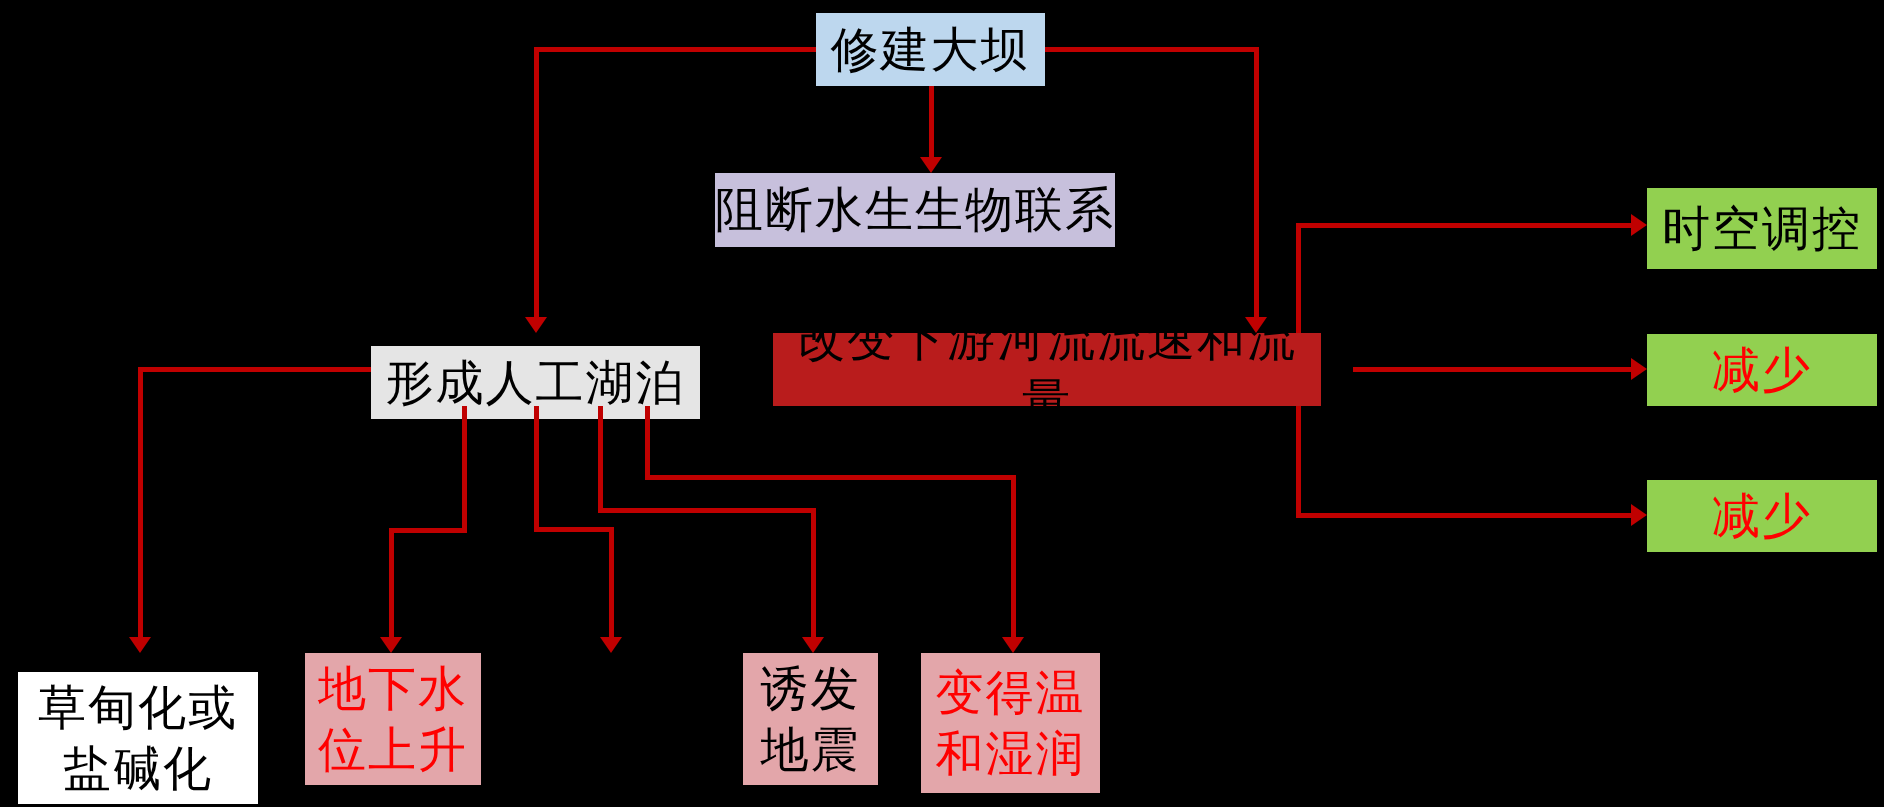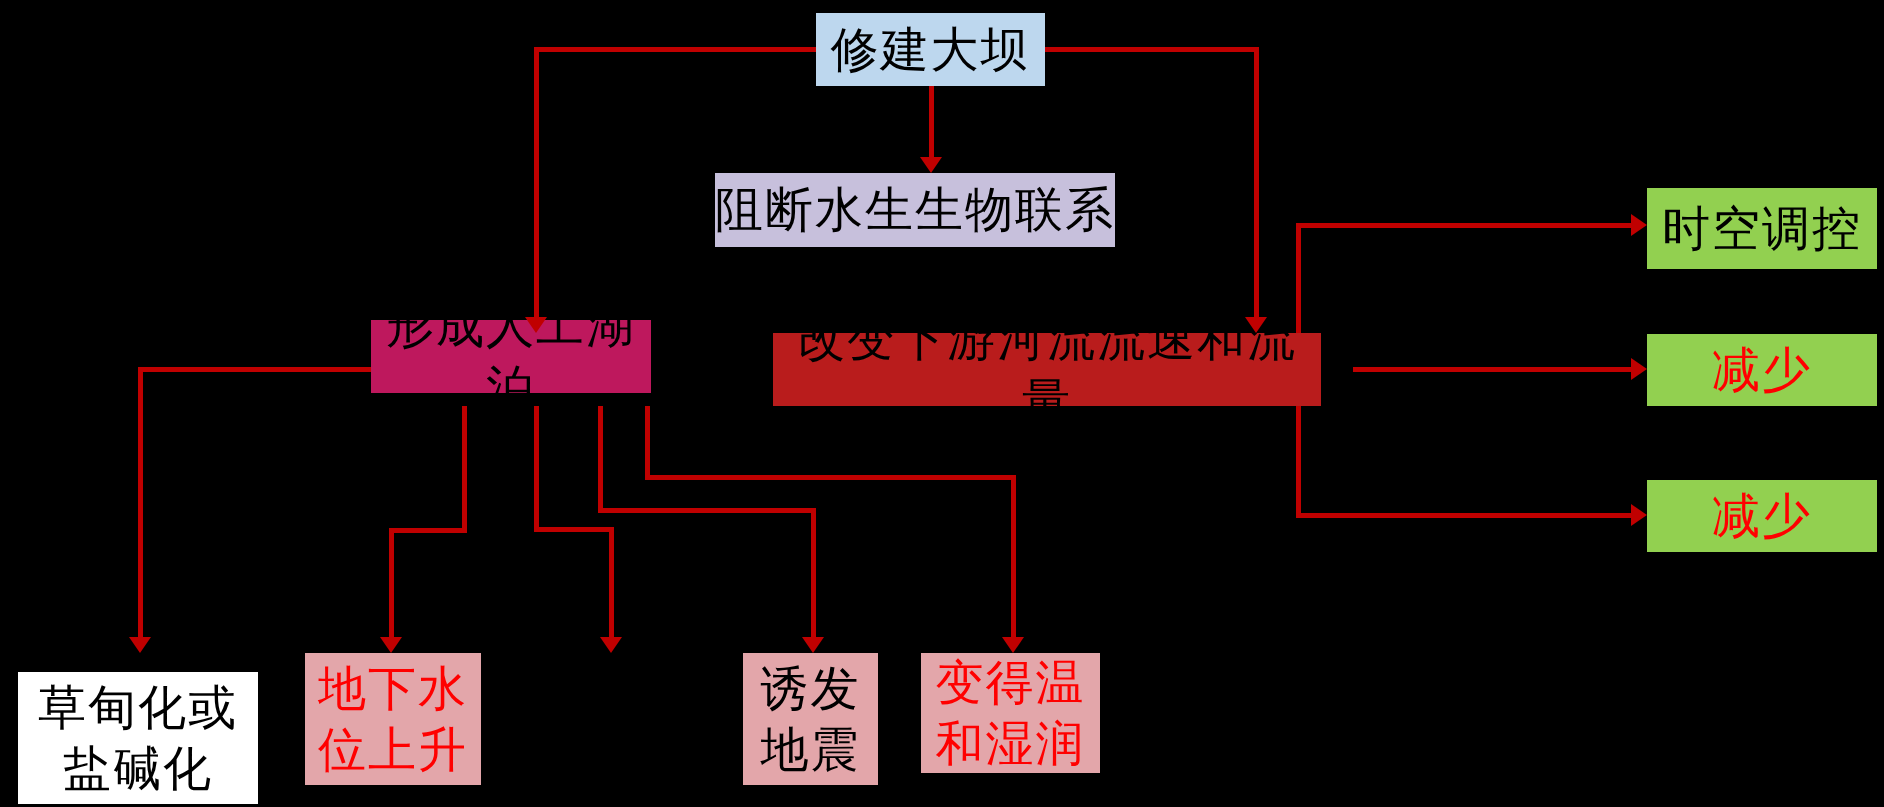--- a/index.html
+++ b/index.html
@@ -38,41 +38,41 @@
 </style>
 </head>
 <body>
 
 <div id="canvas" style="background: rgb(0, 0, 0); margin-left: 8px;">
 
   <div class="node" style="left: 808px; top: 13px; width: 229px; height: 73px; background-color: rgb(189, 215, 238); color: rgb(0, 0, 0);">修建大坝</div>
 
   <div class="node" style="left: 707px; top: 173px; width: 400px; height: 74px; background-color: rgb(199, 192, 220); color: rgb(0, 0, 0);">阻断水生生物联系</div>
 
-  <div class="node" style="left: 363px; top: 320px; width: 280px; height: 73px; background-color: #be185d; color: rgb(0, 0, 0);">形成人工湖泊</div>
+  <div class="node" style="left: 363px; top: 346px; width: 329px; height: 73px; background-color: #e5e5e5; color: rgb(0, 0, 0);">形成人工湖泊</div>
 
   <div class="node" style="left: 765px; top: 333px; width: 548px; height: 73px; background-color: #b91c1c; color: rgb(0, 0, 0);">改变下游河流流速和流量</div>
 
   <div class="node" style="left: 1639px; top: 188px; width: 230px; height: 81px; background-color: rgb(146, 208, 80); color: rgb(0, 0, 0);">时空调控</div>
 
   <div class="node" style="left: 1639px; top: 334px; width: 230px; height: 72px; background-color: rgb(146, 208, 80); color: rgb(255, 0, 0);">减少</div>
 
   <div class="node" style="left: 1639px; top: 480px; width: 230px; height: 72px; background-color: rgb(146, 208, 80); color: rgb(255, 0, 0);">减少</div>
 
   <div class="node" style="left: 10px; top: 672px; width: 240px; height: 132px; background-color: #ffffff; color: rgb(0, 0, 0);">草甸化或
 盐碱化</div>
 
   <div class="node" style="left: 297px; top: 653px; width: 176px; height: 132px; background-color: rgb(227, 166, 170); color: rgb(255, 0, 0);">地下水
 位上升</div>
 
 
   <div class="node" style="left: 735px; top: 653px; width: 135px; height: 132px; background-color: rgb(227, 166, 170); color: rgb(0, 0, 0);">诱发
 地震</div>
 
-  <div class="node" style="left: 913px; top: 653px; width: 179px; height: 120px; background-color: rgb(227, 166, 170); color: rgb(255, 0, 0);">变得温
+  <div class="node" style="left: 913px; top: 653px; width: 179px; height: 140px; background-color: rgb(227, 166, 170); color: rgb(255, 0, 0);">变得温
 和湿润</div>
 
   <div class="seg" style="left:921px;top:86px;width:5px;height:71px"></div>
   <div class="head-down" style="left:912px;top:157px"></div>
 
   <div class="seg" style="left:528px;top:47px;width:280px;height:5px"></div>
   <div class="seg" style="left:526px;top:47px;width:5px;height:270px"></div>
   <div class="head-down" style="left:517px;top:317px"></div>
 
   <div class="seg" style="left:1037px;top:47px;width:211px;height:5px"></div>

